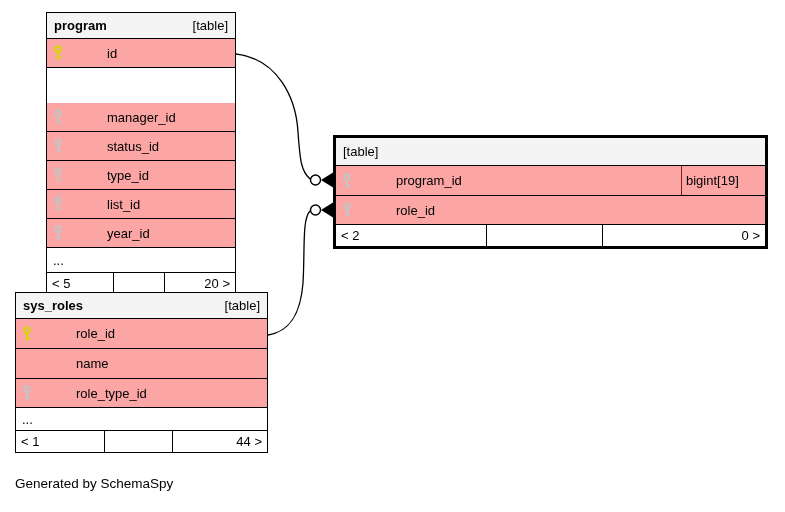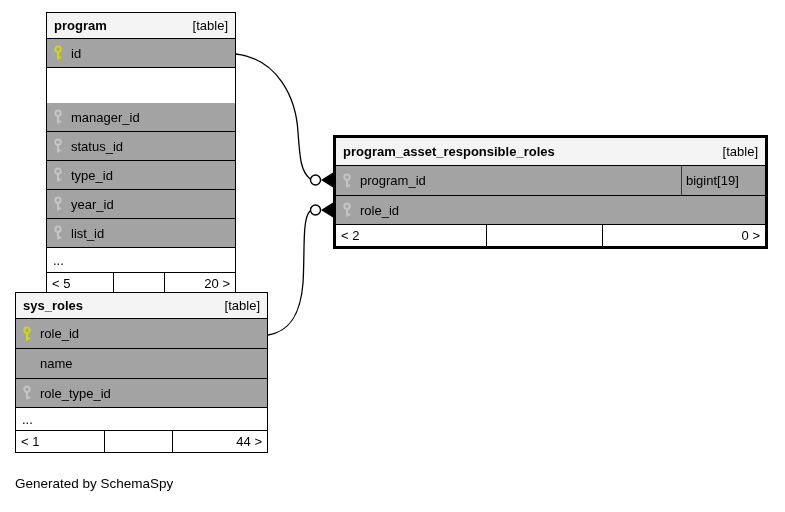--- a/index.html
+++ b/index.html
@@ -15,21 +15,21 @@
   .db-table.emphasized{border-width:3px;}
   .thead{
     background:#f4f4f4;border-bottom:1.4px solid #000;
     display:flex;justify-content:space-between;align-items:center;
     padding:0 7px;box-sizing:border-box;
   }
   .tname{font-weight:bold;}
   .ttag{font-weight:normal;}
   .trow{
     display:flex;align-items:center;border-bottom:1px solid #000;
-    padding:0 6px;box-sizing:border-box;background:#a3a3a3;
+    padding:0 6px;box-sizing:border-box;background:#fca5a5;gap:36px;
   }
   .trow .colname{margin-left:8px;white-space:nowrap;}
   .keyspacer{width:10px;height:16px;flex:0 0 10px;}
   .keyicon{width:10px;height:16px;flex:0 0 10px;}
   .typecell{
     margin-left:auto;align-self:stretch;display:flex;align-items:center;
     border-left:1px solid #7f1d1d;box-sizing:border-box;
     padding:0 4px;white-space:nowrap;
   }
   .dotsrow{
@@ -86,43 +86,42 @@
       <line x1="5" y1="12.5" x2="8.2" y2="12.5" stroke="#c4c4c4" stroke-width="2"></line>
     </svg>
     <span class="colname">type_id</span>
   </div>
   <div class="trow" style="height:29px;">
     <svg class="keyicon" viewBox="0 0 10 16">
       <circle cx="5" cy="4.2" r="2.7" fill="none" stroke="#c4c4c4" stroke-width="2"></circle>
       <line x1="5" y1="7" x2="5" y2="14.5" stroke="#c4c4c4" stroke-width="2"></line>
       <line x1="5" y1="12.5" x2="8.2" y2="12.5" stroke="#c4c4c4" stroke-width="2"></line>
     </svg>
-    <span class="colname">year_id</span>
+    <span class="colname">list_id</span>
   </div>
   <div class="trow" style="height:29px;">
     <svg class="keyicon" viewBox="0 0 10 16">
       <circle cx="5" cy="4.2" r="2.7" fill="none" stroke="#c4c4c4" stroke-width="2"></circle>
       <line x1="5" y1="7" x2="5" y2="14.5" stroke="#c4c4c4" stroke-width="2"></line>
       <line x1="5" y1="12.5" x2="8.2" y2="12.5" stroke="#c4c4c4" stroke-width="2"></line>
     </svg>
-    <span class="colname">list_id</span>
+    <span class="colname">year_id</span>
   </div>
   <div class="dotsrow" style="height:25px;">
     <span>...</span>
   </div>
   <div class="tfoot" style="height:20px;">
     <span class="fcell f-left">&lt; 5</span>
     <span class="fcell f-mid"></span>
     <span class="fcell f-right">20 &gt;</span>
   </div>
 </div>
 
 <div class="db-table emphasized" style="left:333px;top:135px;width:435px;">
   <div class="thead" style="height:28px;">
-    <span class="tname">program_asset_responsible_roles</span>
     <span class="ttag">[table]</span>
   </div>
   <div class="trow" style="height:30px;">
     <svg class="keyicon" viewBox="0 0 10 16">
       <circle cx="5" cy="4.2" r="2.7" fill="none" stroke="#c4c4c4" stroke-width="2"></circle>
       <line x1="5" y1="7" x2="5" y2="14.5" stroke="#c4c4c4" stroke-width="2"></line>
       <line x1="5" y1="12.5" x2="8.2" y2="12.5" stroke="#c4c4c4" stroke-width="2"></line>
     </svg>
     <span class="colname">program_id</span>
     <span class="typecell" style="width:78px;">bigint[19]</span>

